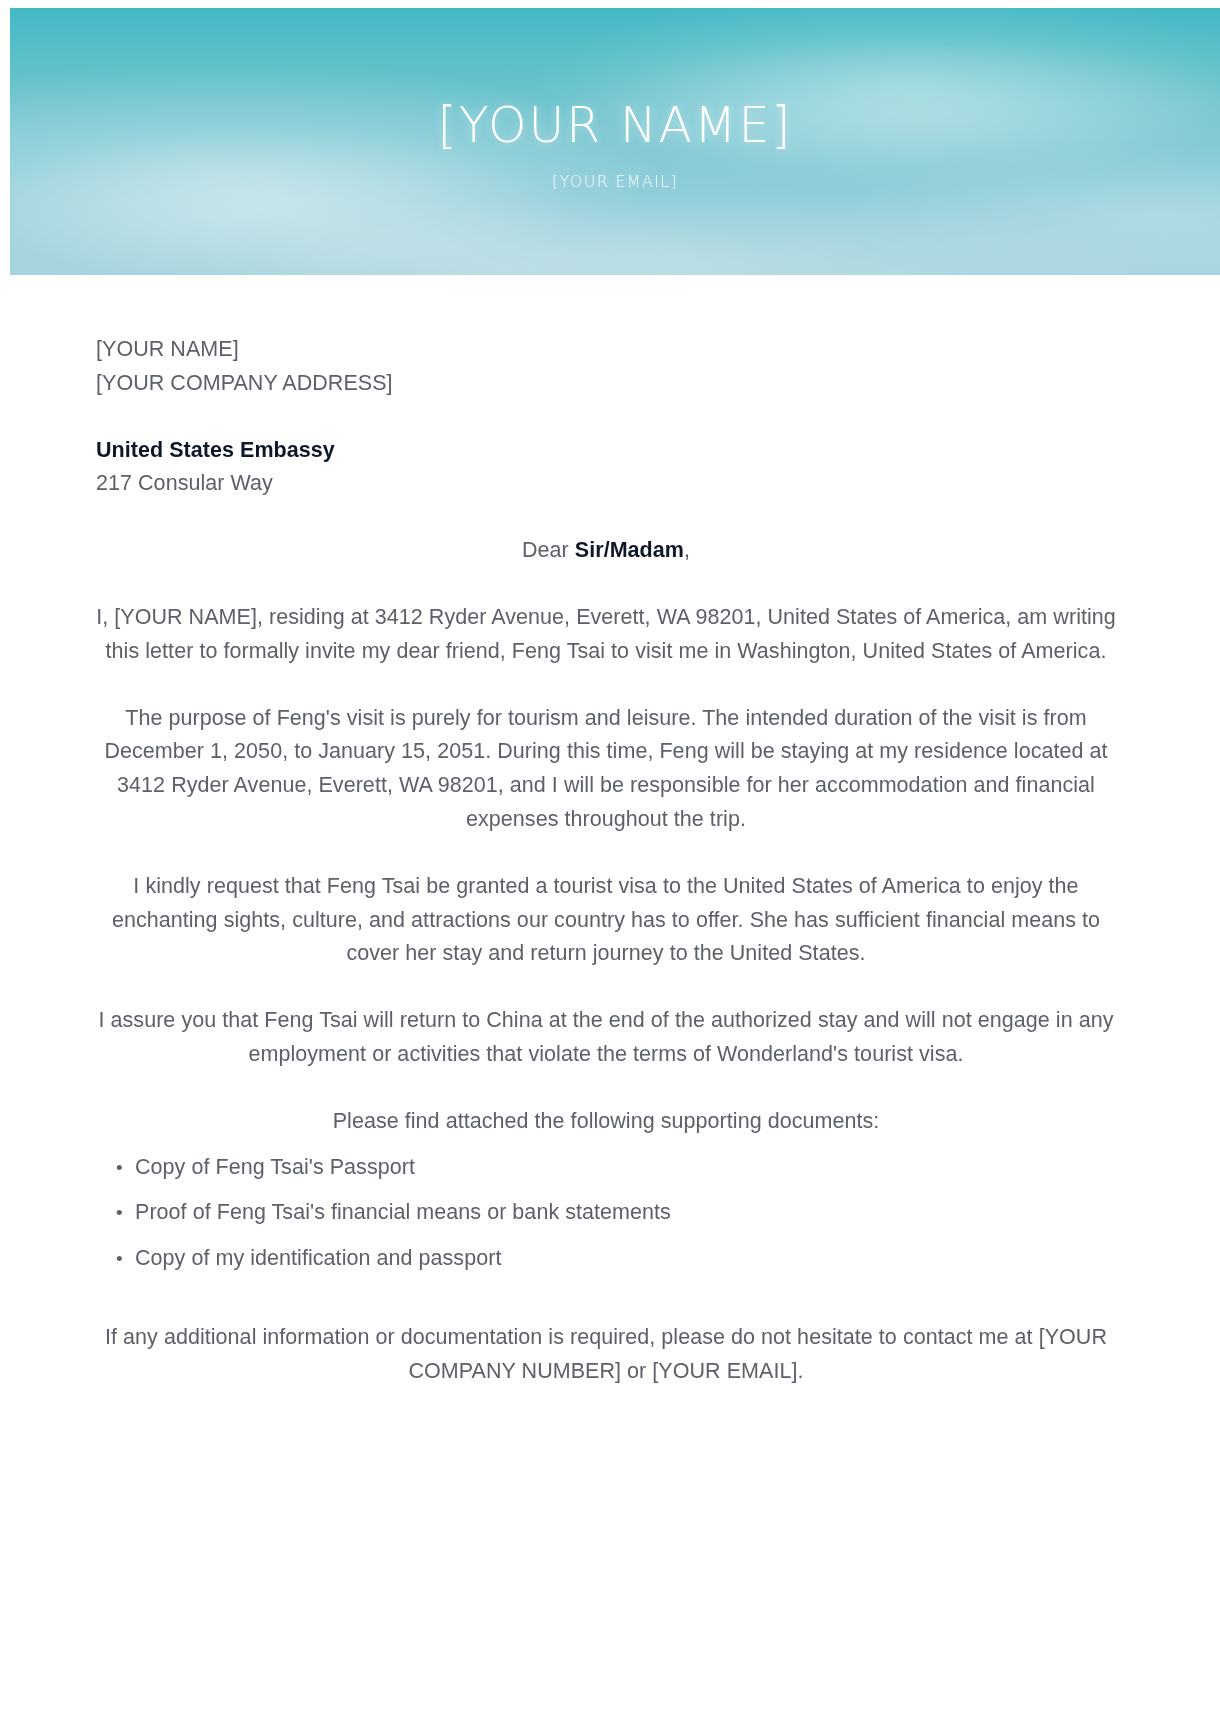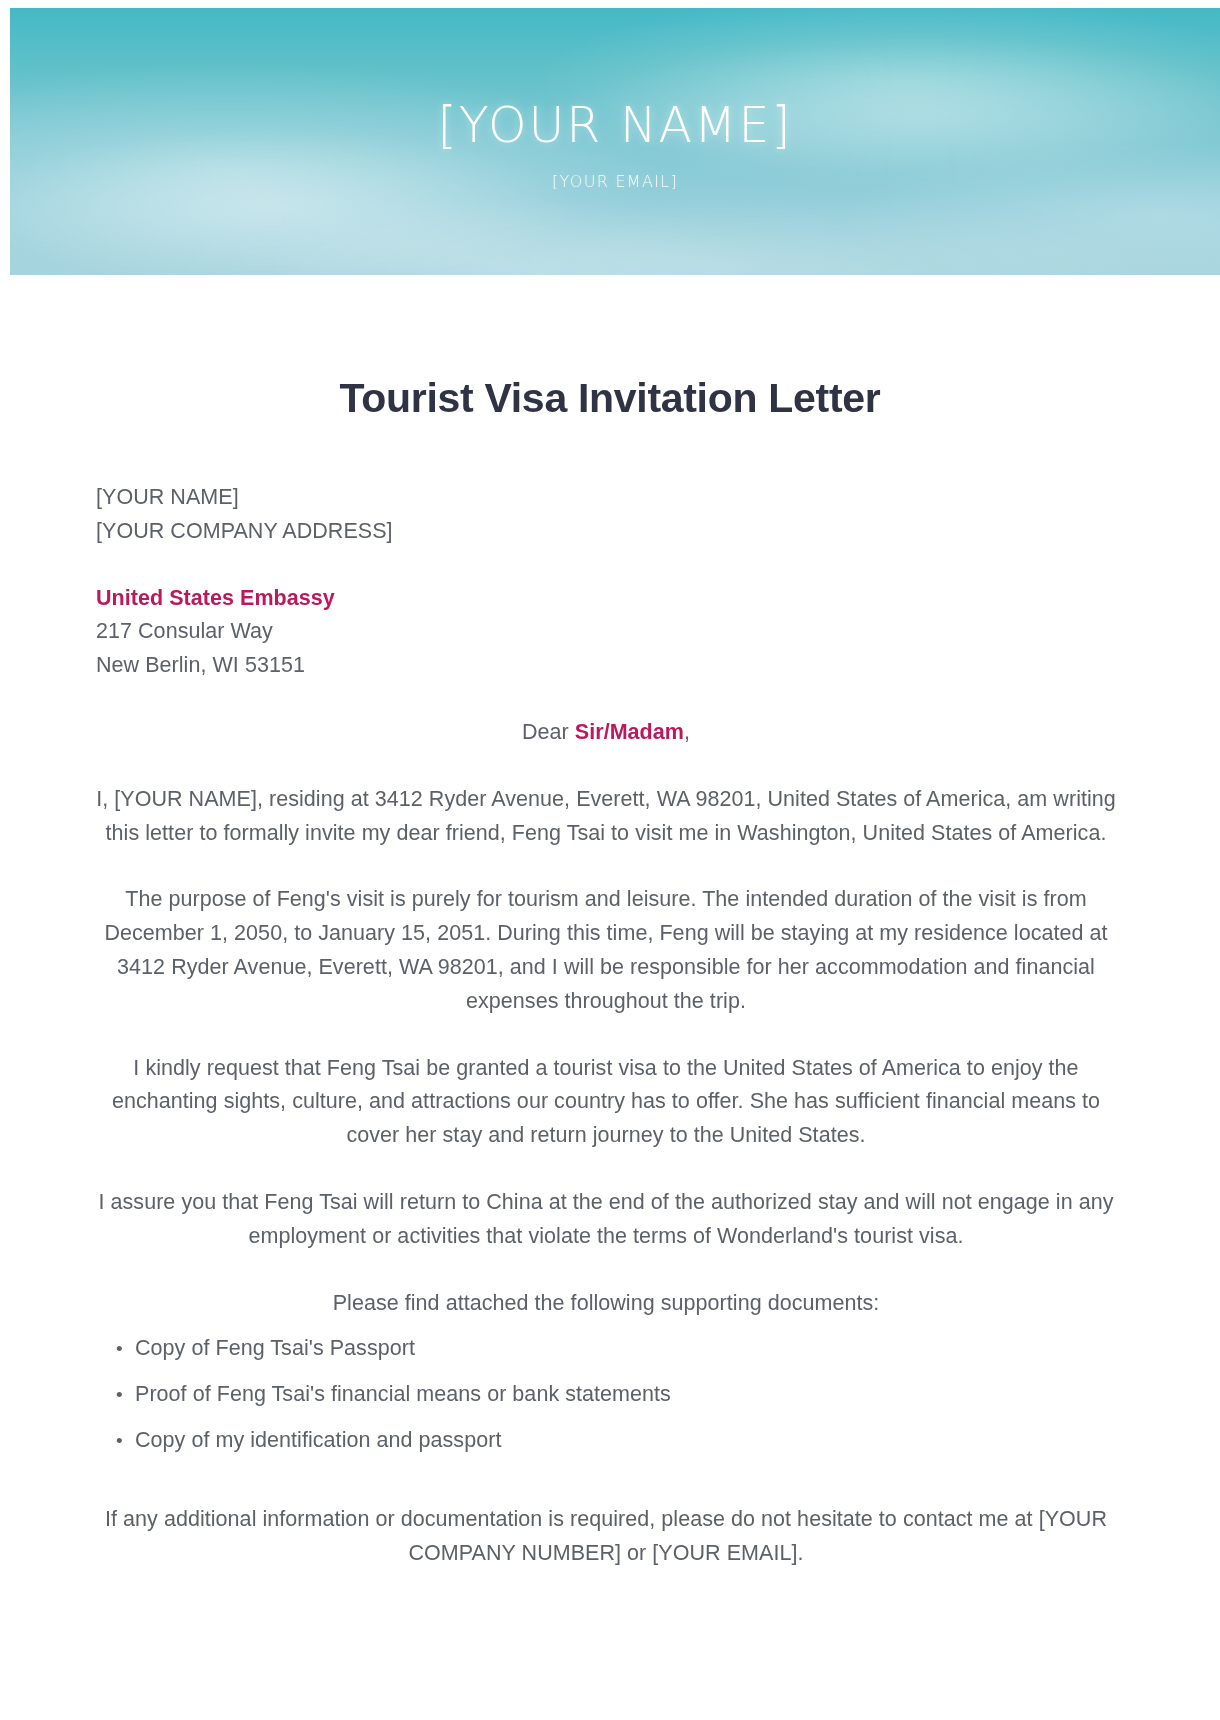--- a/index.html
+++ b/index.html
@@ -120,21 +120,21 @@
     margin: 0;
   }
   .spacer-lg { height: 58px; }
   .spacer-md { height: 33px; }
   .spacer-sm { height: 33px; }
 
   .line { display: block; white-space: pre-wrap; }
 
   b, .b {
     font-weight: bold;
-    color: #be185d;
+    color: #0f172a;
   }
 
   .para {
     margin: 0;
     text-align: center;
   }
 
   .bullets {
     margin: 0;
     padding: 0;
@@ -164,37 +164,35 @@
     <div class="banner-cloud-b"></div>
     <div class="banner-cloud-c"></div>
     <div class="banner-inner">
       <div class="banner-name">[YOUR NAME]</div>
       <div class="banner-email">[YOUR EMAIL]</div>
     </div>
   </div>
 
   <div class="doc">
 
-    <h1 class="doc-title">Tourist Visa Invitation Letter</h1>
 
     <div class="spacer-lg"></div>
 
     <div class="letter">
 
       <div class="blk">
         <span class="line">[YOUR NAME]</span>
         <span class="line">[YOUR COMPANY ADDRESS]</span>
       </div>
 
       <div class="spacer-md"></div>
 
       <div class="blk">
         <span class="line b">United States Embassy</span>
         <span class="line">217 Consular Way</span>
-        <span class="line">New Berlin, WI 53151</span>
       </div>
 
       <div class="spacer-md"></div>
 
       <p class="para"><span>Dear </span><b>Sir/Madam</b><span>,</span></p>
 
       <div class="spacer-sm"></div>
 
       <p class="para">I, [YOUR NAME], residing at 3412 Ryder Avenue, Everett, WA 98201, United States of America, am writing this letter to formally invite my dear friend, Feng Tsai to visit me in Washington, United States of America.</p>
 

